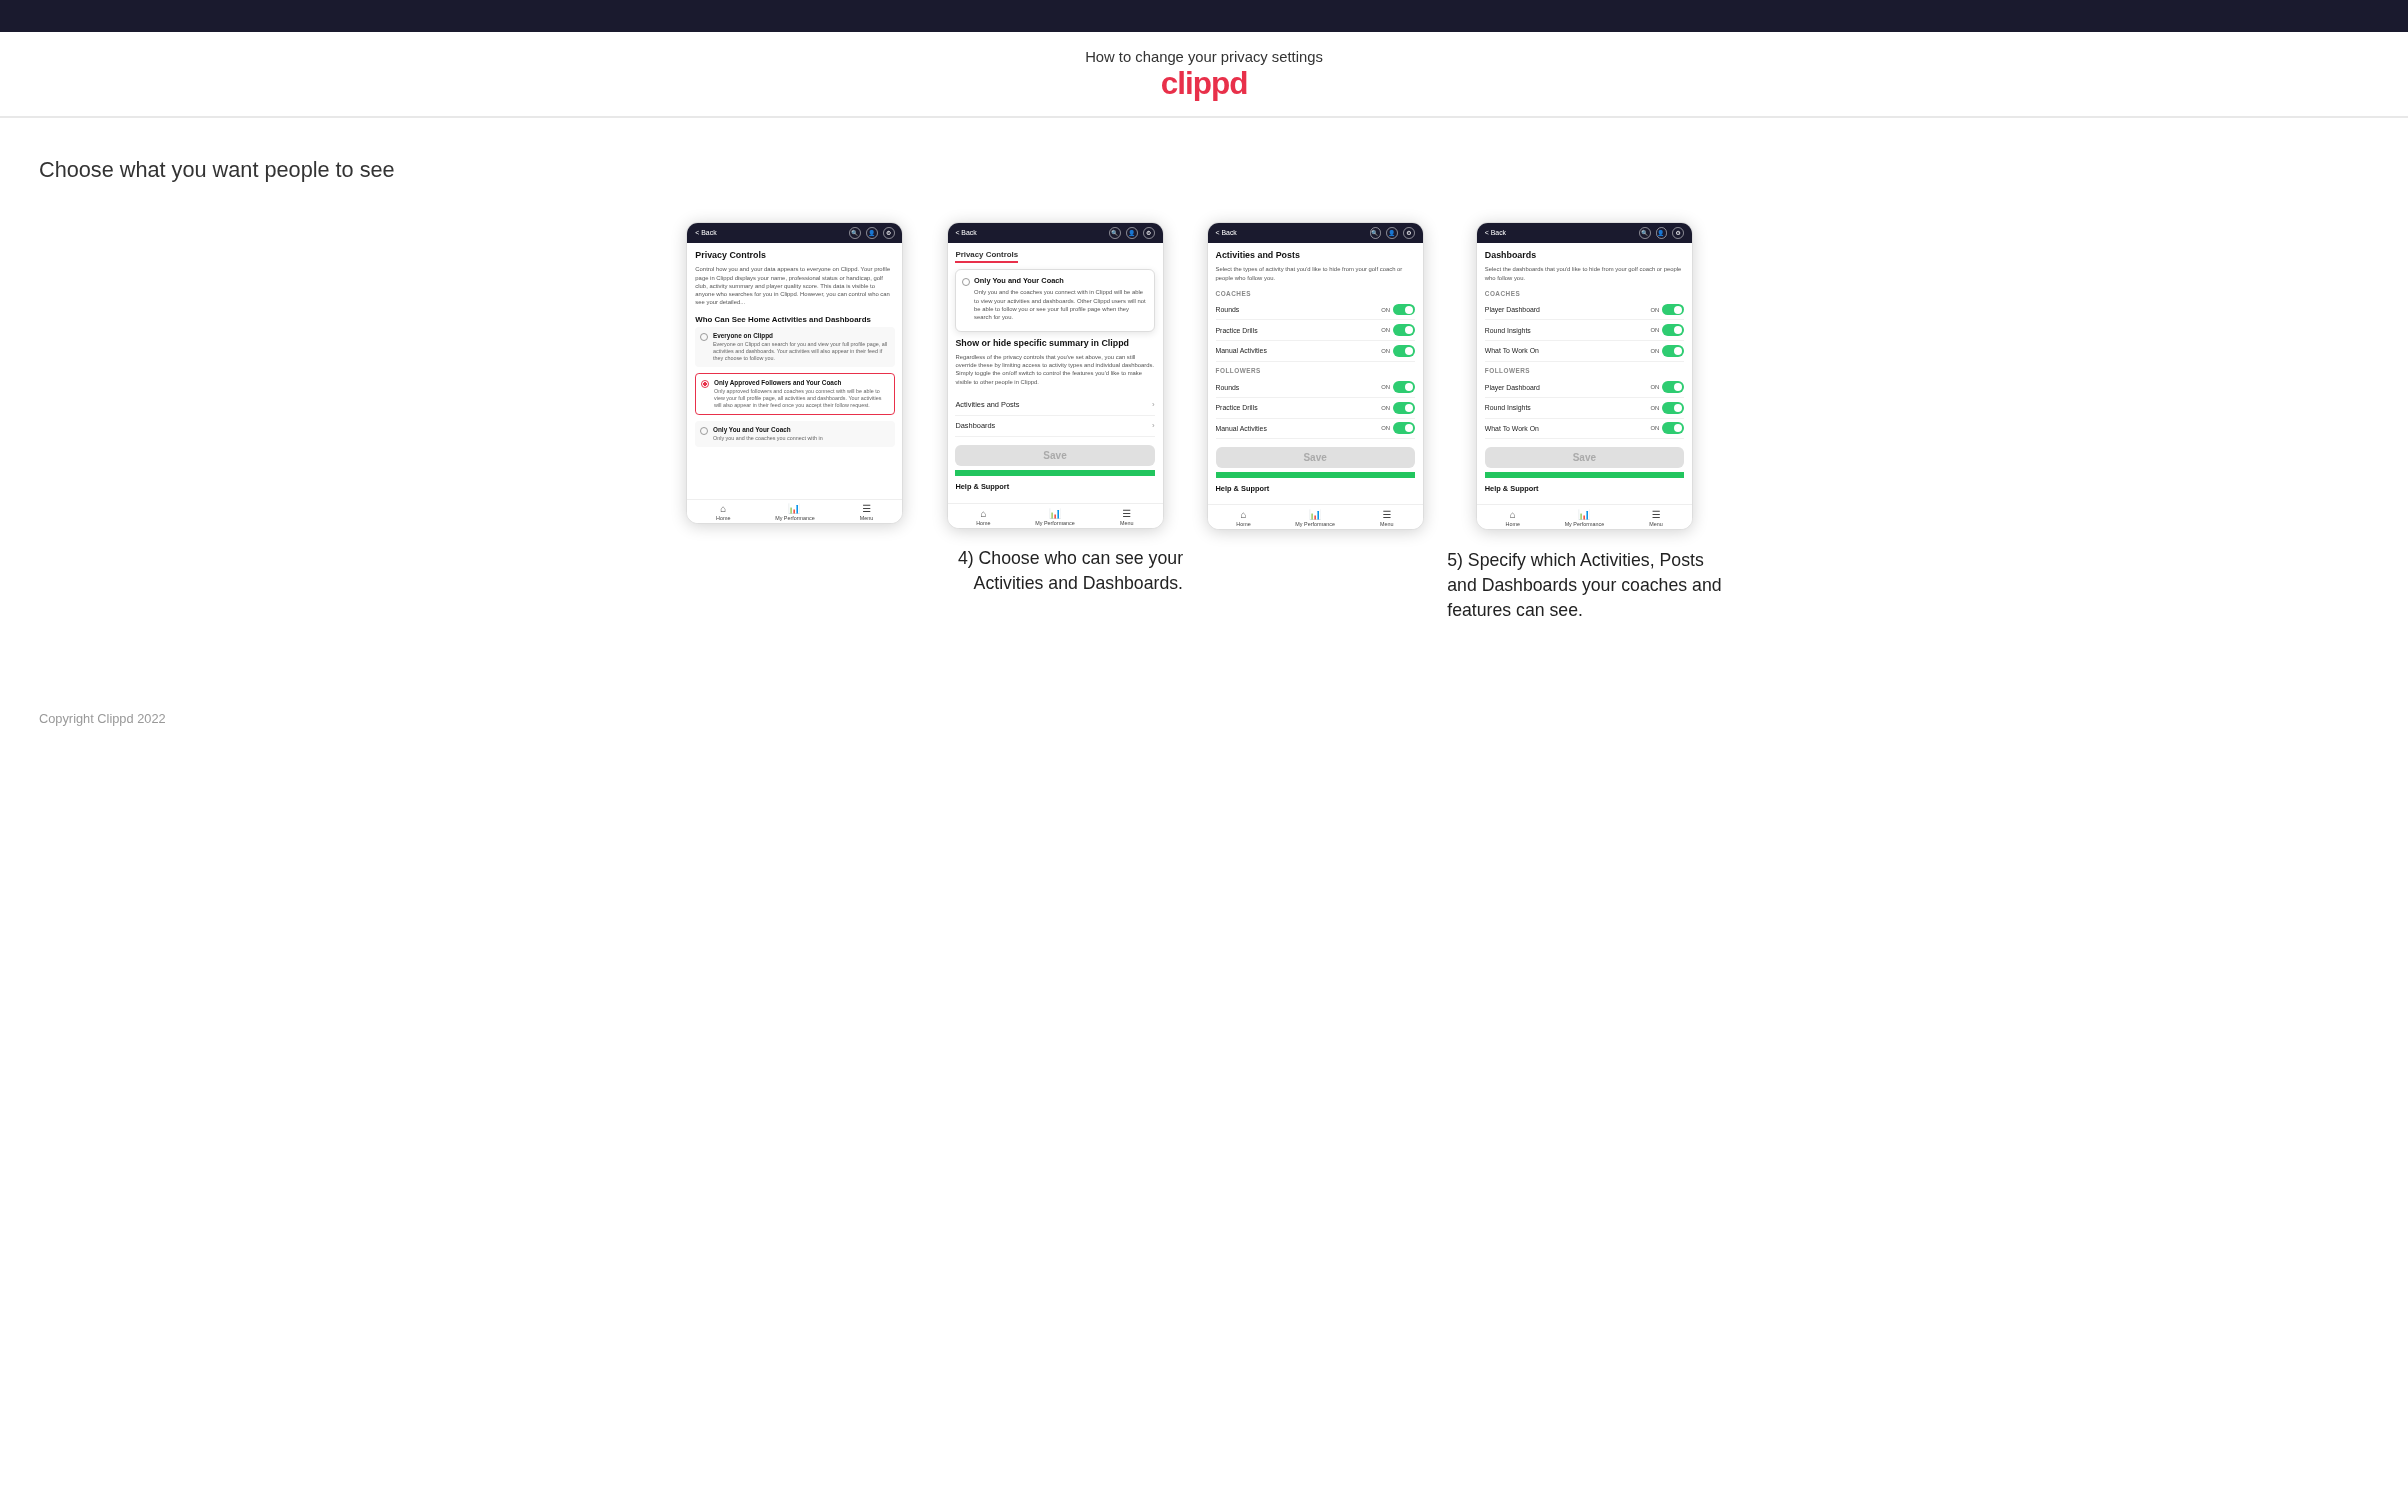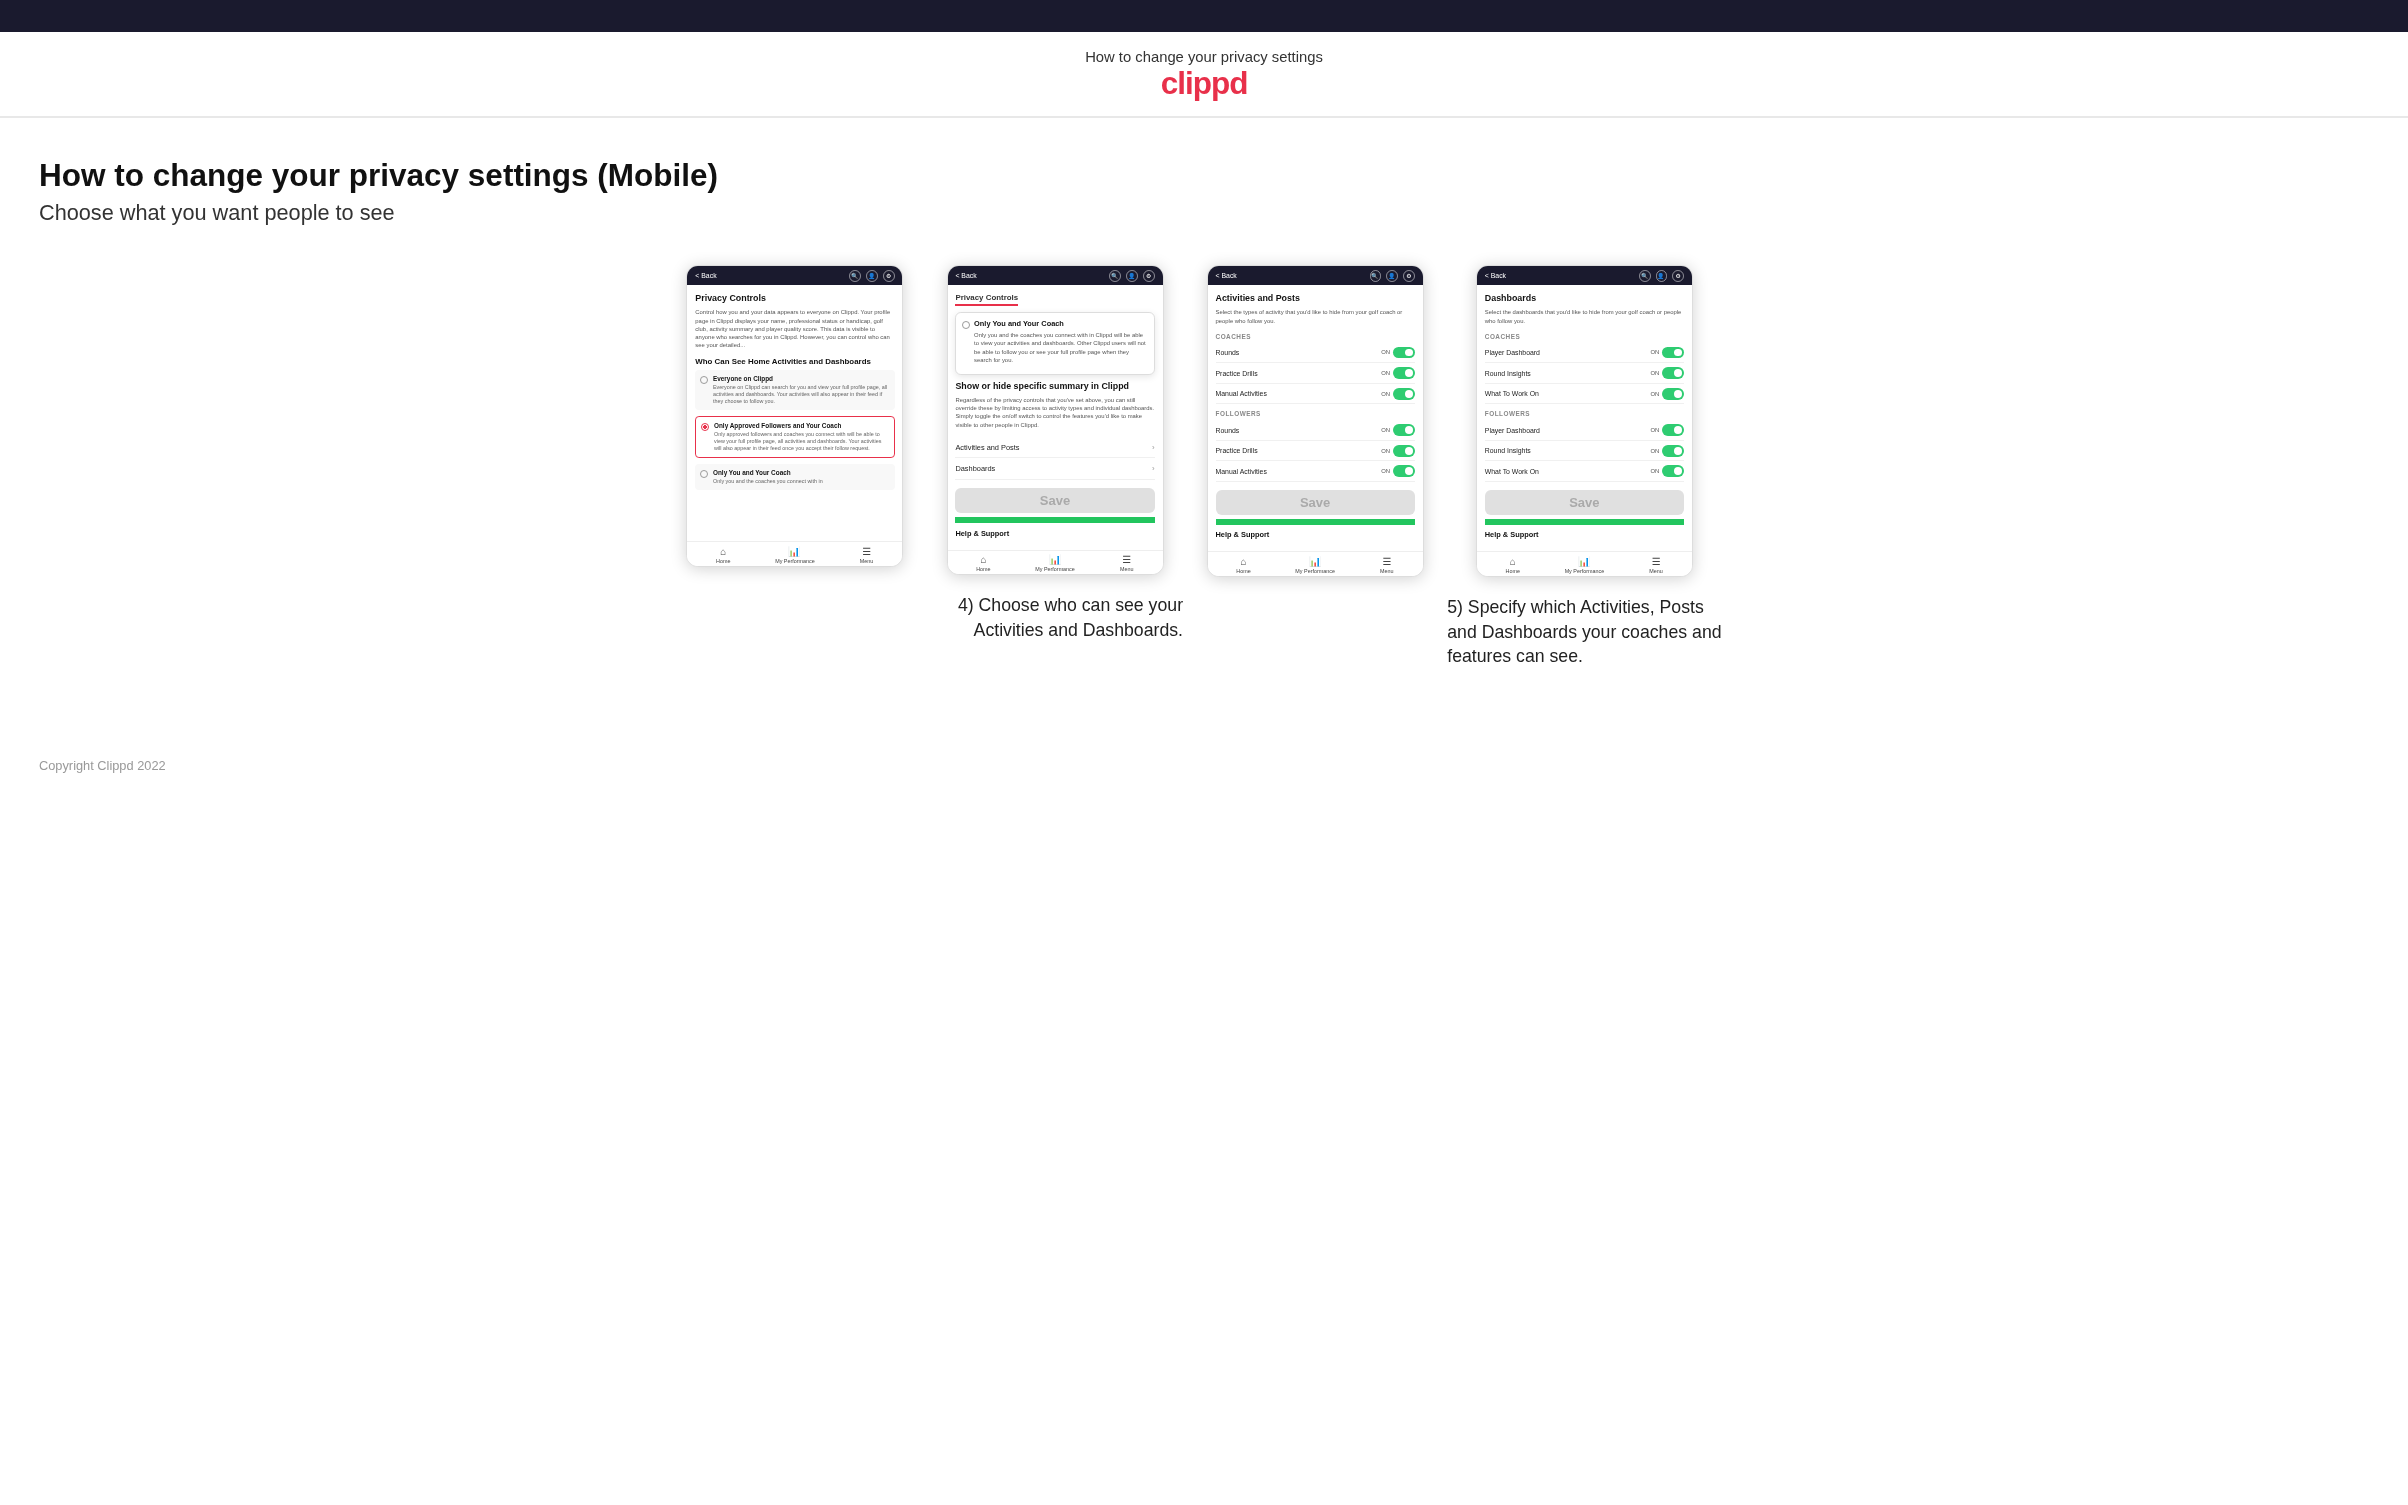--- a/index.html
+++ b/index.html
@@ -230,21 +230,21 @@
 
     
     .phone-save-btn {
       margin: 7.9px 0 3.9px 0;
       width: 100%;
       background: #e0e0e0;
       color: #aaa;
       border: none;
       border-radius: 5.9px;
       padding: 4.9px;
-      font-size: 13px;
+      font-size: 10px;
       text-align: center;
       font-weight: 600;
     }
 
     
     .phone-tabbar {
       display: flex;
       background: #fff;
       border-top: 1px solid #eee;
       padding: 3.9px 0 2px 0;
@@ -353,21 +353,20 @@
 
 <div class="top-bar"></div>
 
 <div class="header">
   <span class="header-title">How to change your privacy settings</span>
   <span class="logo">clippd</span>
 </div>
 
 <div class="main">
 
-  <h1 class="page-heading">How to change your privacy settings (Mobile)</h1>
   <p class="page-subheading">Choose what you want people to see</p>
 
   <div class="screenshots-row">
 
     <div class="screenshot-group">
       <div class="phone-mockup">
 
         <div class="phone-topbar">
           <span class="back-btn">&lt; Back</span>
           <div class="icons">

